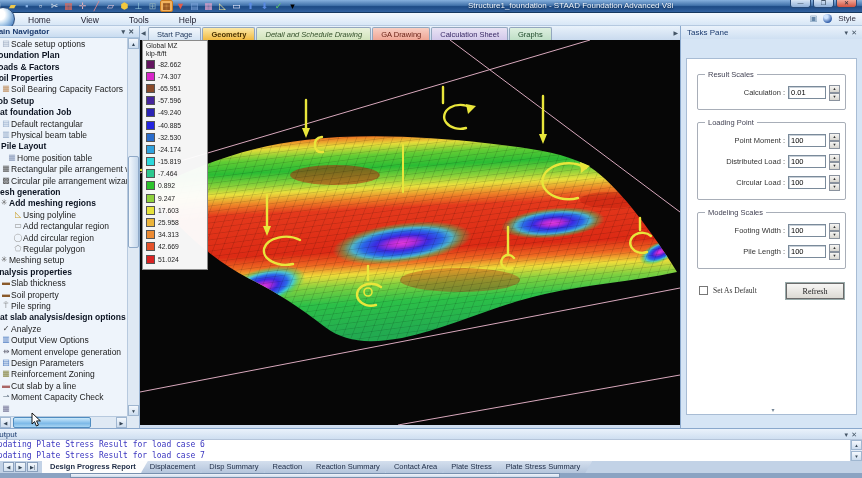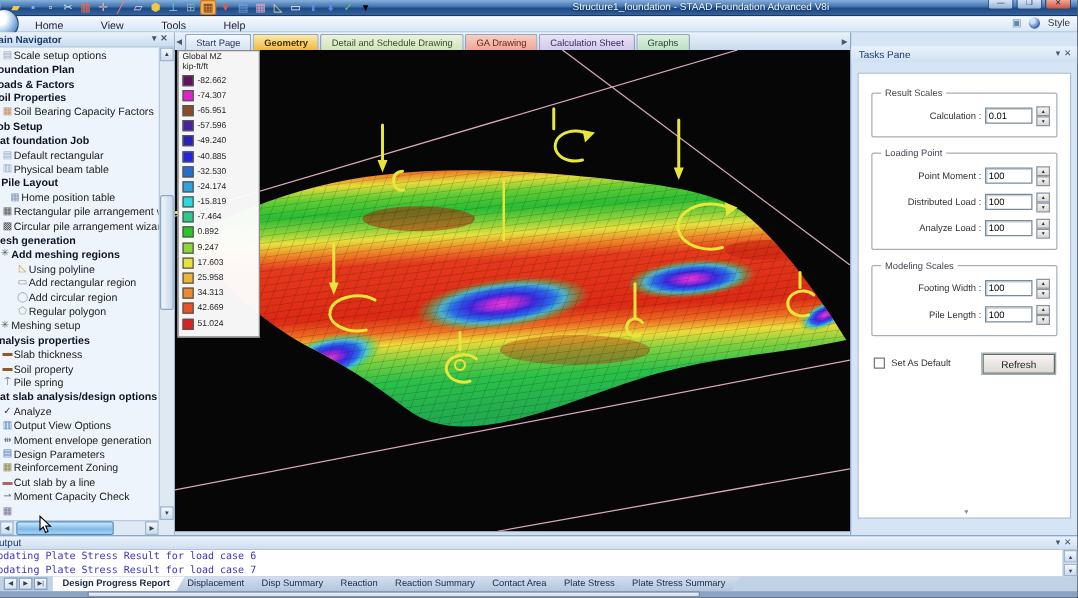--- a/index.html
+++ b/index.html
@@ -7,21 +7,21 @@
   .app{position:relative;width:862px;height:478px;overflow:hidden;
        font-family:"Liberation Sans",sans-serif;background:#cfe0f2;cursor:default;}
 
   
   .titlebar{position:absolute;left:0;top:0;width:862px;height:13px;
     background:linear-gradient(180deg,#86b0dd 0%,#4273ab 45%,#1d4b86 55%,#33629f 100%);
     border-bottom:1px solid #16385f;}
   .tb-icons{position:absolute;left:-8px;top:0;display:flex;gap:1px;}
   .tbi{width:13px;height:12px;font-size:9px;line-height:12px;text-align:center;display:inline-block;}
   .tbi.sel{background:#f2b25e;border:1px solid #c97b22;border-radius:2px;line-height:10px;}
-  .win-title{position:absolute;left:458px;top:1px;font-size:8px;color:#eef4fc;
+  .win-title{position:absolute;left:468px;top:1px;font-size:8px;color:#eef4fc;
     text-shadow:0 1px 2px #0b2748;white-space:nowrap;text-align:center;}
   .win-btns{position:absolute;right:5px;top:0;display:flex;gap:2px;}
   .wbtn{width:21px;height:8px;border:1px solid #274a78;border-top:none;border-radius:0 0 3px 3px;
     background:linear-gradient(180deg,#d8e6f5,#8fb0d8);font-size:6px;line-height:7px;text-align:center;color:#123;}
   .wbtn.close{background:linear-gradient(180deg,#f0a898,#cf5240);}
 
   
   .menubar{position:absolute;left:0;top:13px;width:862px;height:13px;
     background:linear-gradient(180deg,#f4f9fe,#d8e7f6);border-bottom:1px solid #b5c9e0;}
   .orb{position:absolute;left:-9px;top:-6px;width:24px;height:24px;border-radius:50%;
@@ -71,35 +71,35 @@
   .legend{position:absolute;left:2px;top:0;width:66px;background:rgba(253,253,253,.97);
     border:1px solid #8a8a8a;padding:1px 0 4px 3px;z-index:5;}
   .leg-h{font-size:6.8px;color:#222;line-height:8px;}
   .leg-row{display:flex;align-items:center;height:12.2px;}
   .leg-sw{width:9px;height:9px;border:1px solid #555;margin-right:3px;flex:0 0 9px;}
   .leg-v{font-size:6.8px;color:#222;}
 
   
   .tasks{position:absolute;right:0;top:26px;width:182px;bottom:50px;background:#d6e5f5;border-left:1px solid #8aa8cc;}
   .tp-header{position:absolute;left:0;right:0;top:0;height:13px;font-size:8px;color:#1a3a6e;line-height:13px;padding-left:6px;
-     background:linear-gradient(180deg,#eaf2fb,#cfe0f2);margin-top:11px;}
+     background:linear-gradient(180deg,#eaf2fb,#cfe0f2);}
   .scalebar{position:absolute;left:5px;right:5px;top:17px;height:15px;border:1px solid #aebfd8;
      background:linear-gradient(180deg,#ffffff,#e3ecf8);border-bottom:2px solid #4a74b8;
      font-size:8.5px;font-weight:bold;color:#16418c;line-height:13px;padding-left:4px;}
   .scalebar .caret{position:absolute;right:4px;top:1px;font-size:6px;color:#456;font-weight:normal;}
   .tp-panel{position:absolute;left:5px;right:5px;top:32px;bottom:13px;background:#fff;border:1px solid #a8bcd4;padding:6px 8px;}
   .group{position:relative;border:1px solid #a8aeb8;border-radius:2px;margin:9px 2px 12px;padding:10px 5px 3px;}
   .gtitle{position:absolute;top:-5px;left:7px;background:#fff;padding:0 3px;font-size:7.5px;color:#445;}
   .frow{display:flex;align-items:center;justify-content:flex-end;gap:3px;margin:0 0 7px;}
   .flabel{font-size:7.5px;color:#333;}
   .finput{width:38px;height:13px;border:1px solid #7a8a9a;background:#fff;font-size:7.5px;line-height:12px;padding-left:2px;box-shadow:inset 1px 1px 0 #c8d0d8;}
   .spinner{width:11px;height:14px;display:flex;flex-direction:column;}
   .spinner span{flex:1;border:1px solid #8a929e;background:linear-gradient(180deg,#f6f5f3,#d8d6d0);
      font-size:4px;line-height:6px;text-align:center;color:#333;}
-  .checkrow{position:relative;height:18px;margin:14px 2px 0;}
+  .checkrow{position:relative;height:18px;margin:14px 2px 0;font-family:Liberation Serif, serif;}
   .cbox{position:absolute;left:2px;top:3px;width:9px;height:9px;border:1px solid #777;background:#fff;}
   .clabel{position:absolute;left:16px;top:3px;font-size:7.5px;color:#333;}
   .refresh{position:absolute;right:2px;top:0;width:58px;height:16px;border:1px solid #6a6a6a;outline:1px solid #9aa;
      background:linear-gradient(180deg,#f7f6f4,#dcdad4);font-size:8px;text-align:center;line-height:15px;color:#222;}
   .tp-more{position:absolute;bottom:1px;left:50%;font-size:6px;color:#789;}
 
   
   .output{position:absolute;left:0;right:0;bottom:0;height:50px;background:#c2d2e6;}
   .out-header{position:absolute;left:0;right:0;top:0;height:11px;border-top:1px solid #8aa8cc;
      background:linear-gradient(180deg,#eaf2fb,#cfdff1);font-size:8px;color:#1a3a6e;line-height:11px;white-space:nowrap;}
@@ -317,21 +317,21 @@
     </div>
     <div class="corner"></div>
   </div>
 
   <div class="center">
     <div class="doctabs" id="doc-tabs">
       <span class="tabarrow l">◀</span>
       <span class="tabarrow r">▶</span>
     <span class="dtab" style="background:linear-gradient(180deg,#f2f7fc,#d4e3f3);color:#223a5e;">Start Page</span>
         <span class="dtab" style="background:linear-gradient(180deg,#fce9a8,#f0ba42);color:#4a3200;font-weight:bold;">Geometry</span>
-        <span class="dtab" style="background:linear-gradient(180deg,#eaf2dc,#d2e4bc);color:#33502a;">Detail and Schedule Drawing</span>
+        <span class="dtab" style="background:linear-gradient(180deg,#eaf2dc,#d2e4bc);color:#33502a;font-style:italic;">Detail and Schedule Drawing</span>
         <span class="dtab" style="background:linear-gradient(180deg,#f8cfc4,#efa695);color:#6b2418;">GA Drawing</span>
         <span class="dtab" style="background:linear-gradient(180deg,#e9e3f4,#d2c8ea);color:#3a2a66;">Calculation Sheet</span>
         <span class="dtab" style="background:linear-gradient(180deg,#def0e0,#bfdfc6);color:#1e4a2a;">Graphs</span>
       </div>
 
     <div class="viewport">
 
       <div class="legend">
         <div class="leg-h">Global MZ</div>
         <div class="leg-h">kip-ft/ft</div>
@@ -533,21 +533,21 @@
             </div>
             <div class="frow">
               <span class="flabel">Distributed Load :</span>
               <span class="finput">100</span>
               <span class="spinner">
                 <span>▲</span>
                 <span>▼</span>
               </span>
             </div>
             <div class="frow">
-              <span class="flabel">Analyze Load :</span>
+              <span class="flabel">Circular Load :</span>
               <span class="finput">100</span>
               <span class="spinner">
                 <span>▲</span>
                 <span>▼</span>
               </span>
             </div>
           </div>
           <div class="group">
             <div class="gtitle">Modeling Scales</div>
             <div class="frow">

